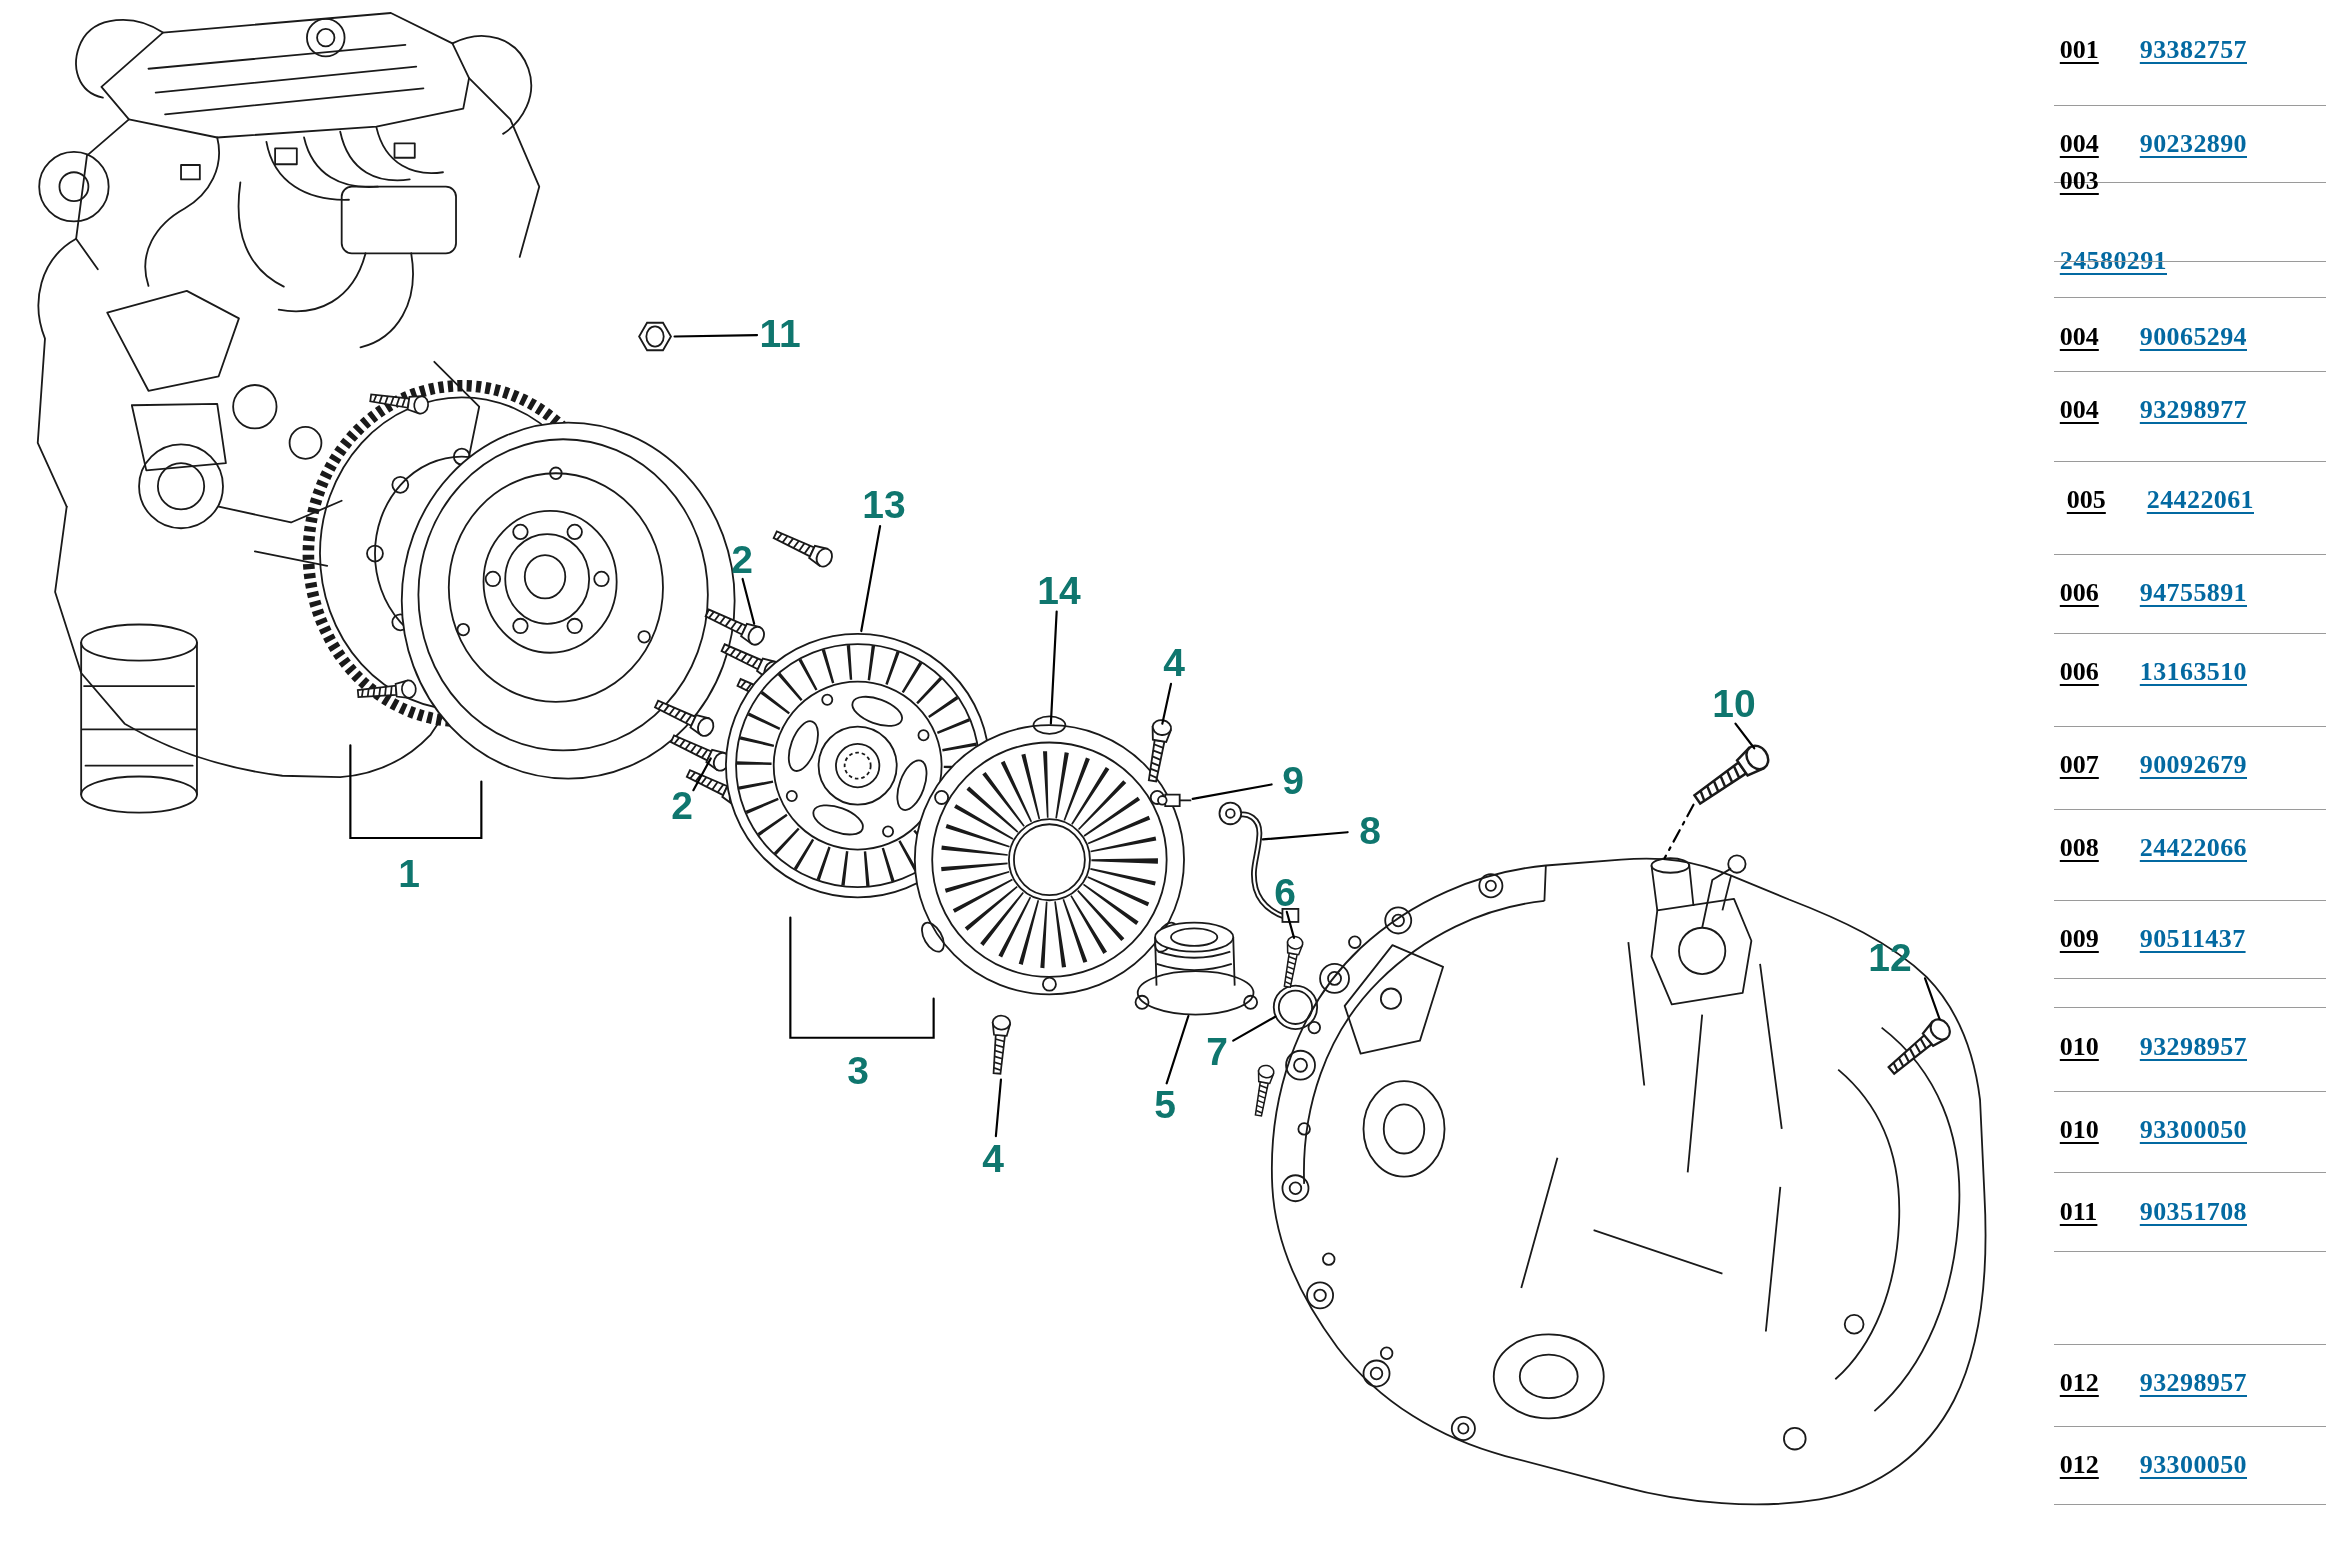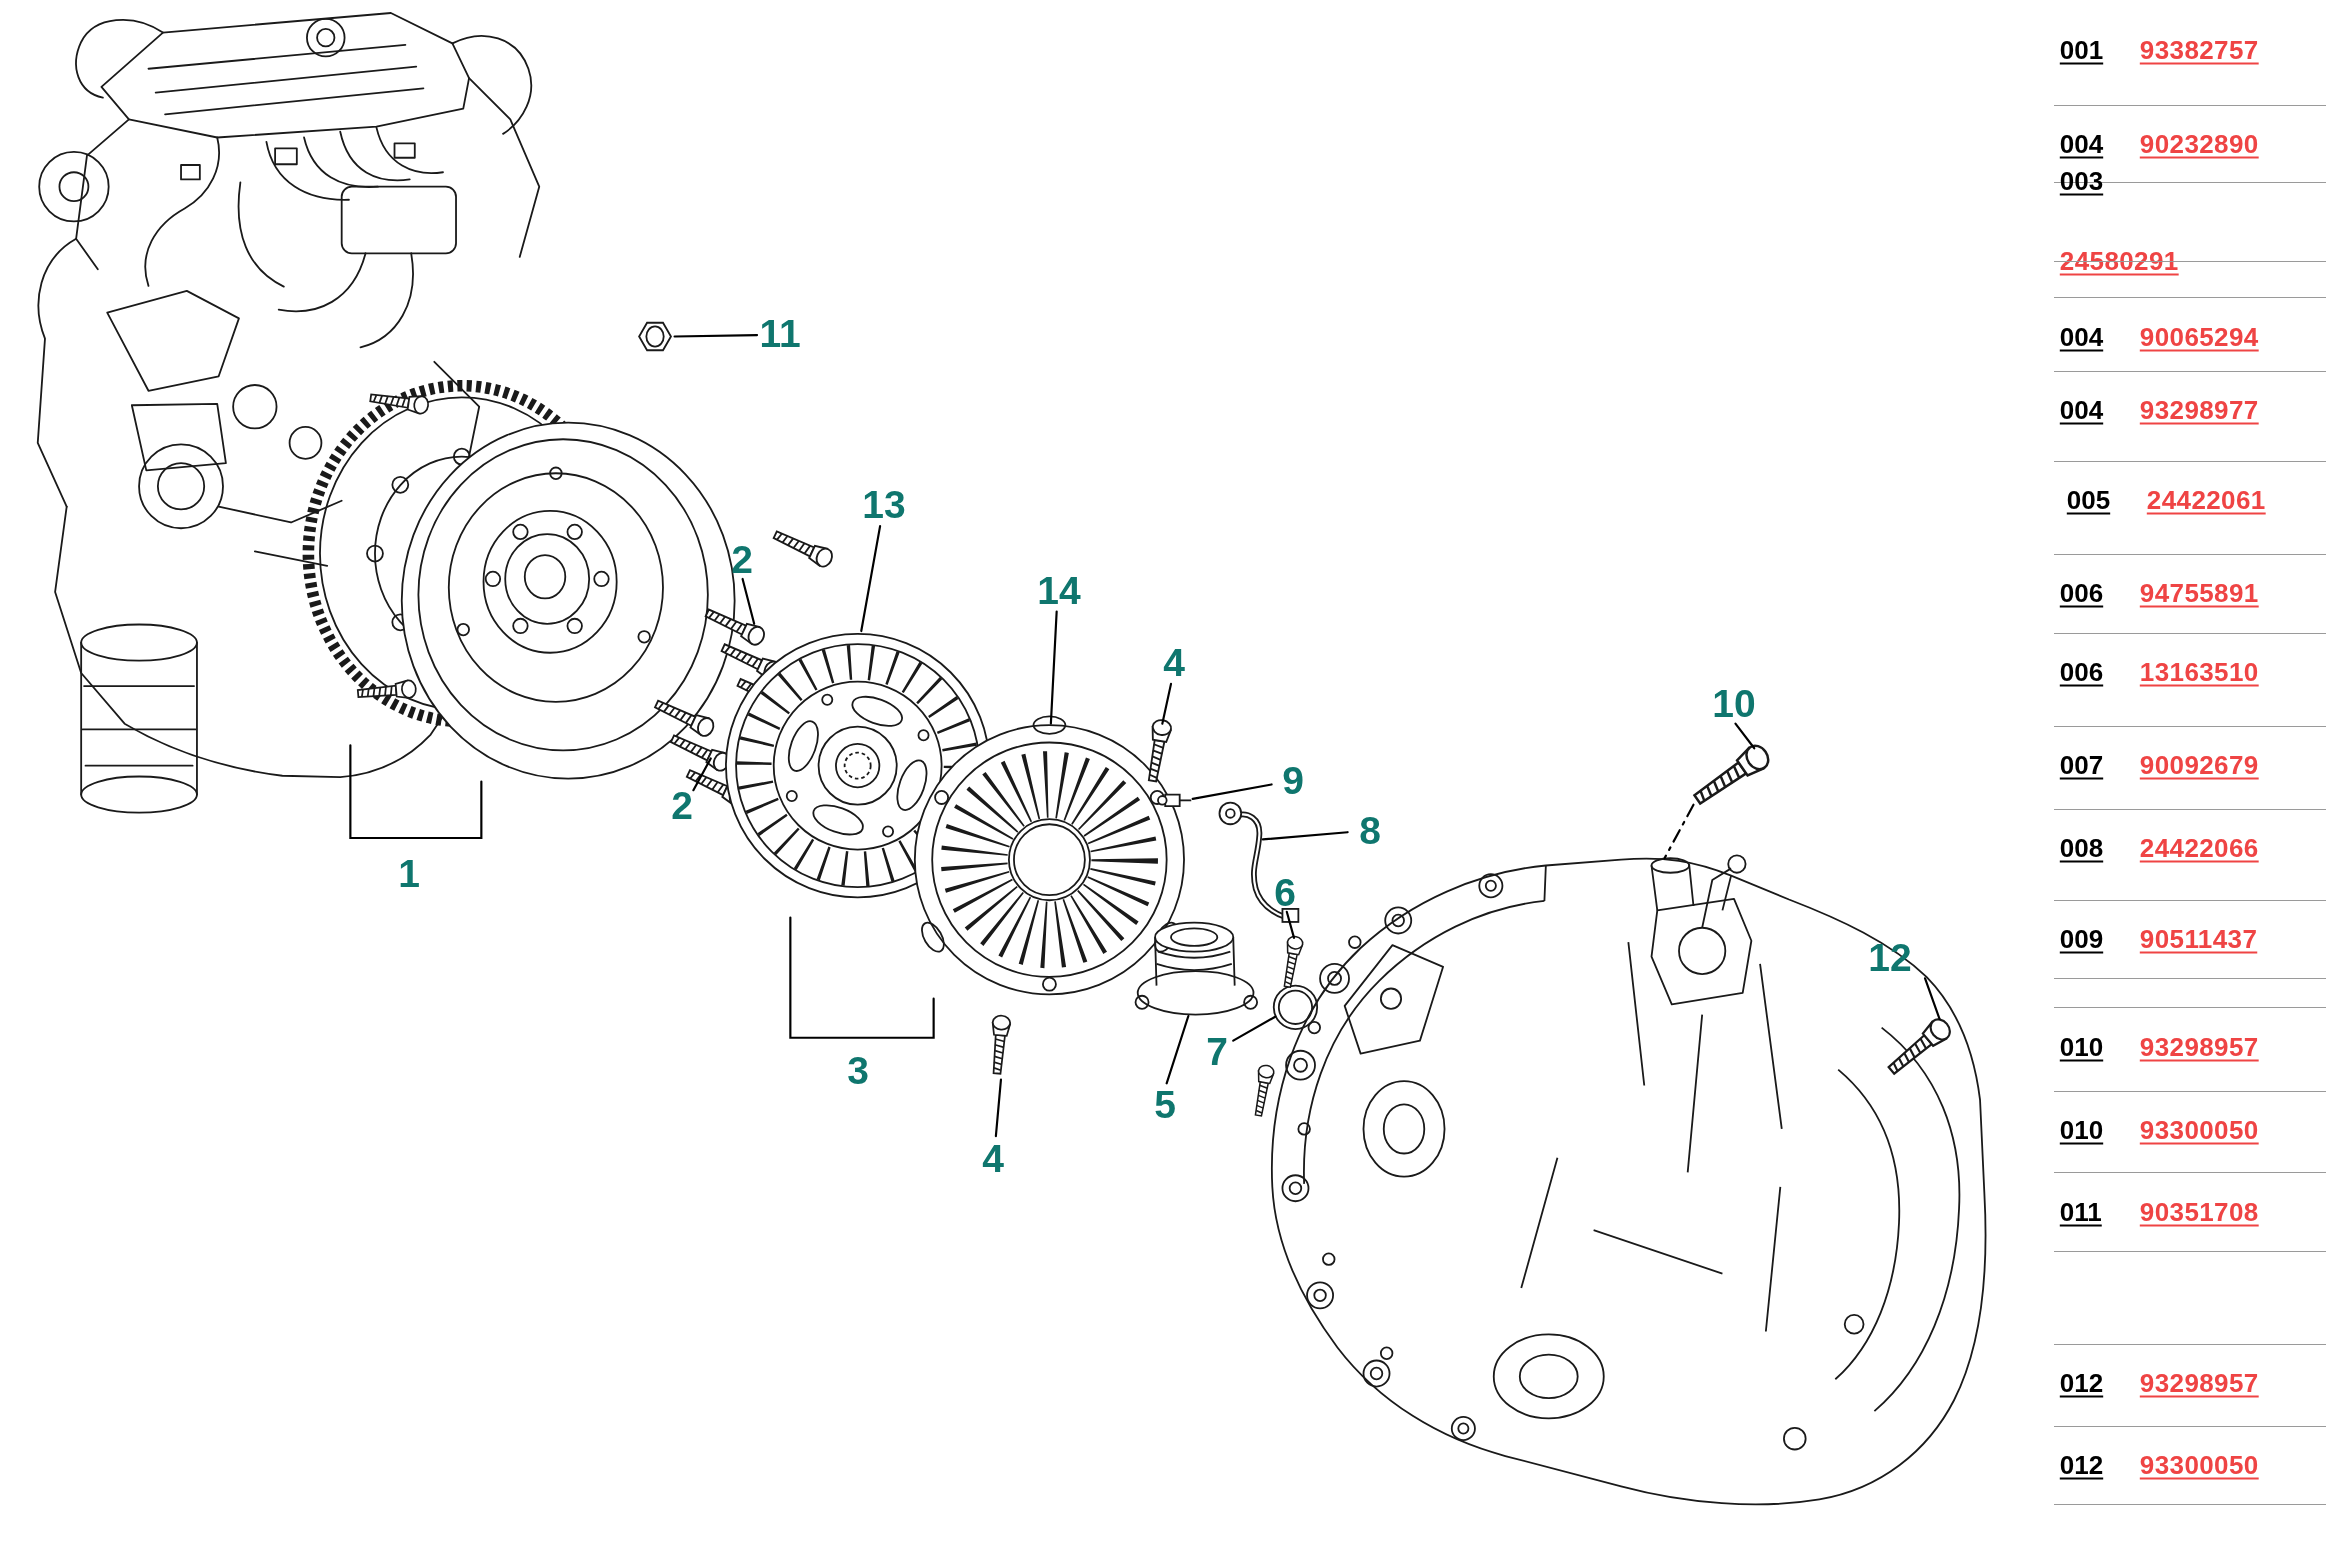--- a/index.html
+++ b/index.html
@@ -11,30 +11,30 @@
   #callout-layer{position:absolute;left:0;top:0;width:2342px;height:1566px;pointer-events:none;}
   .callout{
     position:absolute;transform:translate(-50%,-50%);
     font-weight:bold;font-size:39px;color:#0f766e;line-height:1;
     pointer-events:auto;
   }
   #parts-list{position:absolute;left:2054px;top:0;width:275px;height:1566px;}
   .rule{position:absolute;left:0;width:272px;height:0;border-top:1.4px solid #9a9a9a;}
   .part-row{
     position:absolute;left:5.8px;width:266px;transform:translateY(-50%);
-    display:flex;align-items:baseline;white-space:nowrap;
+    display:flex;align-items:baseline;white-space:nowrap;font-family:Liberation Serif, serif;
   }
   .ref{
     width:80px;flex:0 0 80px;
     font-size:26px;font-weight:bold;color:#000;
     text-decoration:underline;text-underline-offset:3.6px;text-decoration-thickness:2.2px;
     cursor:pointer;
   }
   .pn{
-    font-size:26px;font-weight:bold;color:#ef4444;letter-spacing:0.4px;
+    font-size:26px;font-weight:bold;color:#0369a1;letter-spacing:0.4px;
     text-decoration:underline;text-underline-offset:3.6px;text-decoration-thickness:2.2px;
     cursor:pointer;
     text-align:center;
   }
 </style>
 </head>
 <body>
 
 <div id="stage">
 

